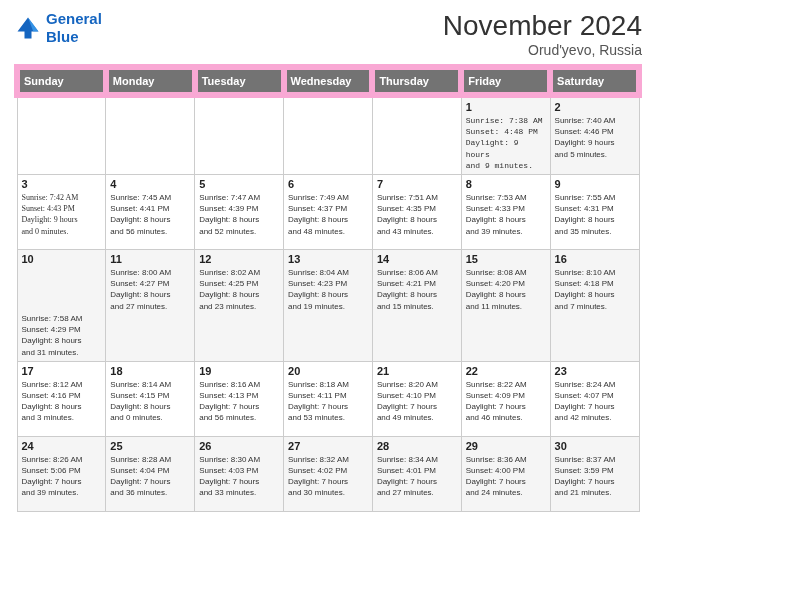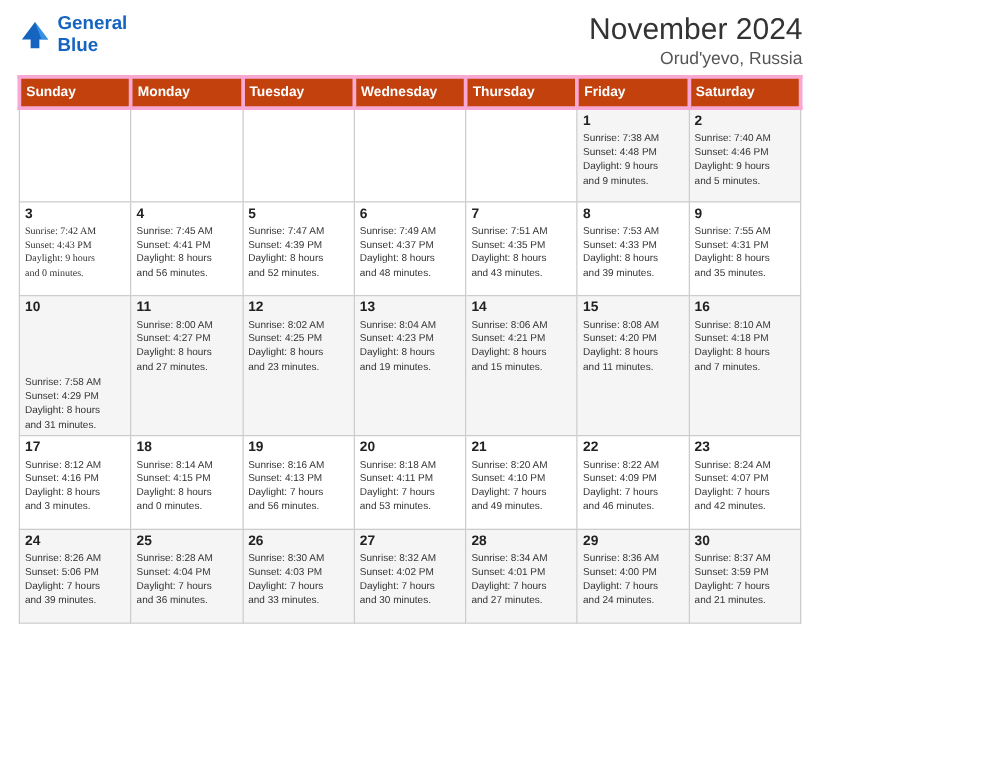--- a/index.html
+++ b/index.html
@@ -36,41 +36,41 @@
       color: #1565c0;
     }
     .logo-icon {
       width: 28px;
       height: 28px;
     }
     .title-block {
       text-align: right;
     }
     .month-title {
-      font-size: 24px;
+      font-size: 28px;
       font-weight: 300;
       color: #333;
     }
     .location {
       font-size: 14px;
       color: #555;
     }
     .calendar {
       width: 100%;
       border-collapse: collapse;
       font-size: 8.5px;
     }
     .calendar thead tr th {
-      background: #c2410c;
+      background: #737373;
       color: #fff;
       padding: 5px 4px;
       text-align: left;
       font-size: 11px;
       font-weight: 600;
-      border: 3px solid #f9a8d4;
+      border: 6px solid #f9a8d4;
     }
     .calendar tbody tr td {
       border: 1px solid #ccc;
       vertical-align: top;
       padding: 3px 4px;
       width: calc(100% / 7);
       height: 75px;
       background: #fff;
     }
     .calendar tbody tr:nth-child(odd) td {
@@ -130,21 +130,21 @@
     </thead>
     <tbody id="calendar-body">
     <tr>
           <td class="empty-cell"></td>
           <td class="empty-cell"></td>
           <td class="empty-cell"></td>
           <td class="empty-cell"></td>
           <td class="empty-cell"></td>
           <td>
             <span class="day-num">1</span>
-            <div class="day-info" style="white-space: pre-line;">Sunrise: 7:38 AM
+            <div class="day-info" style="white-space: pre-line; font-family: Liberation Mono, monospace;">Sunrise: 7:38 AM
 Sunset: 4:48 PM
 Daylight: 9 hours
 and 9 minutes.</div>
           </td>
           <td>
             <span class="day-num">2</span>
             <div class="day-info" style="white-space: pre-line;">Sunrise: 7:40 AM
 Sunset: 4:46 PM
 Daylight: 9 hours
 and 5 minutes.</div>

